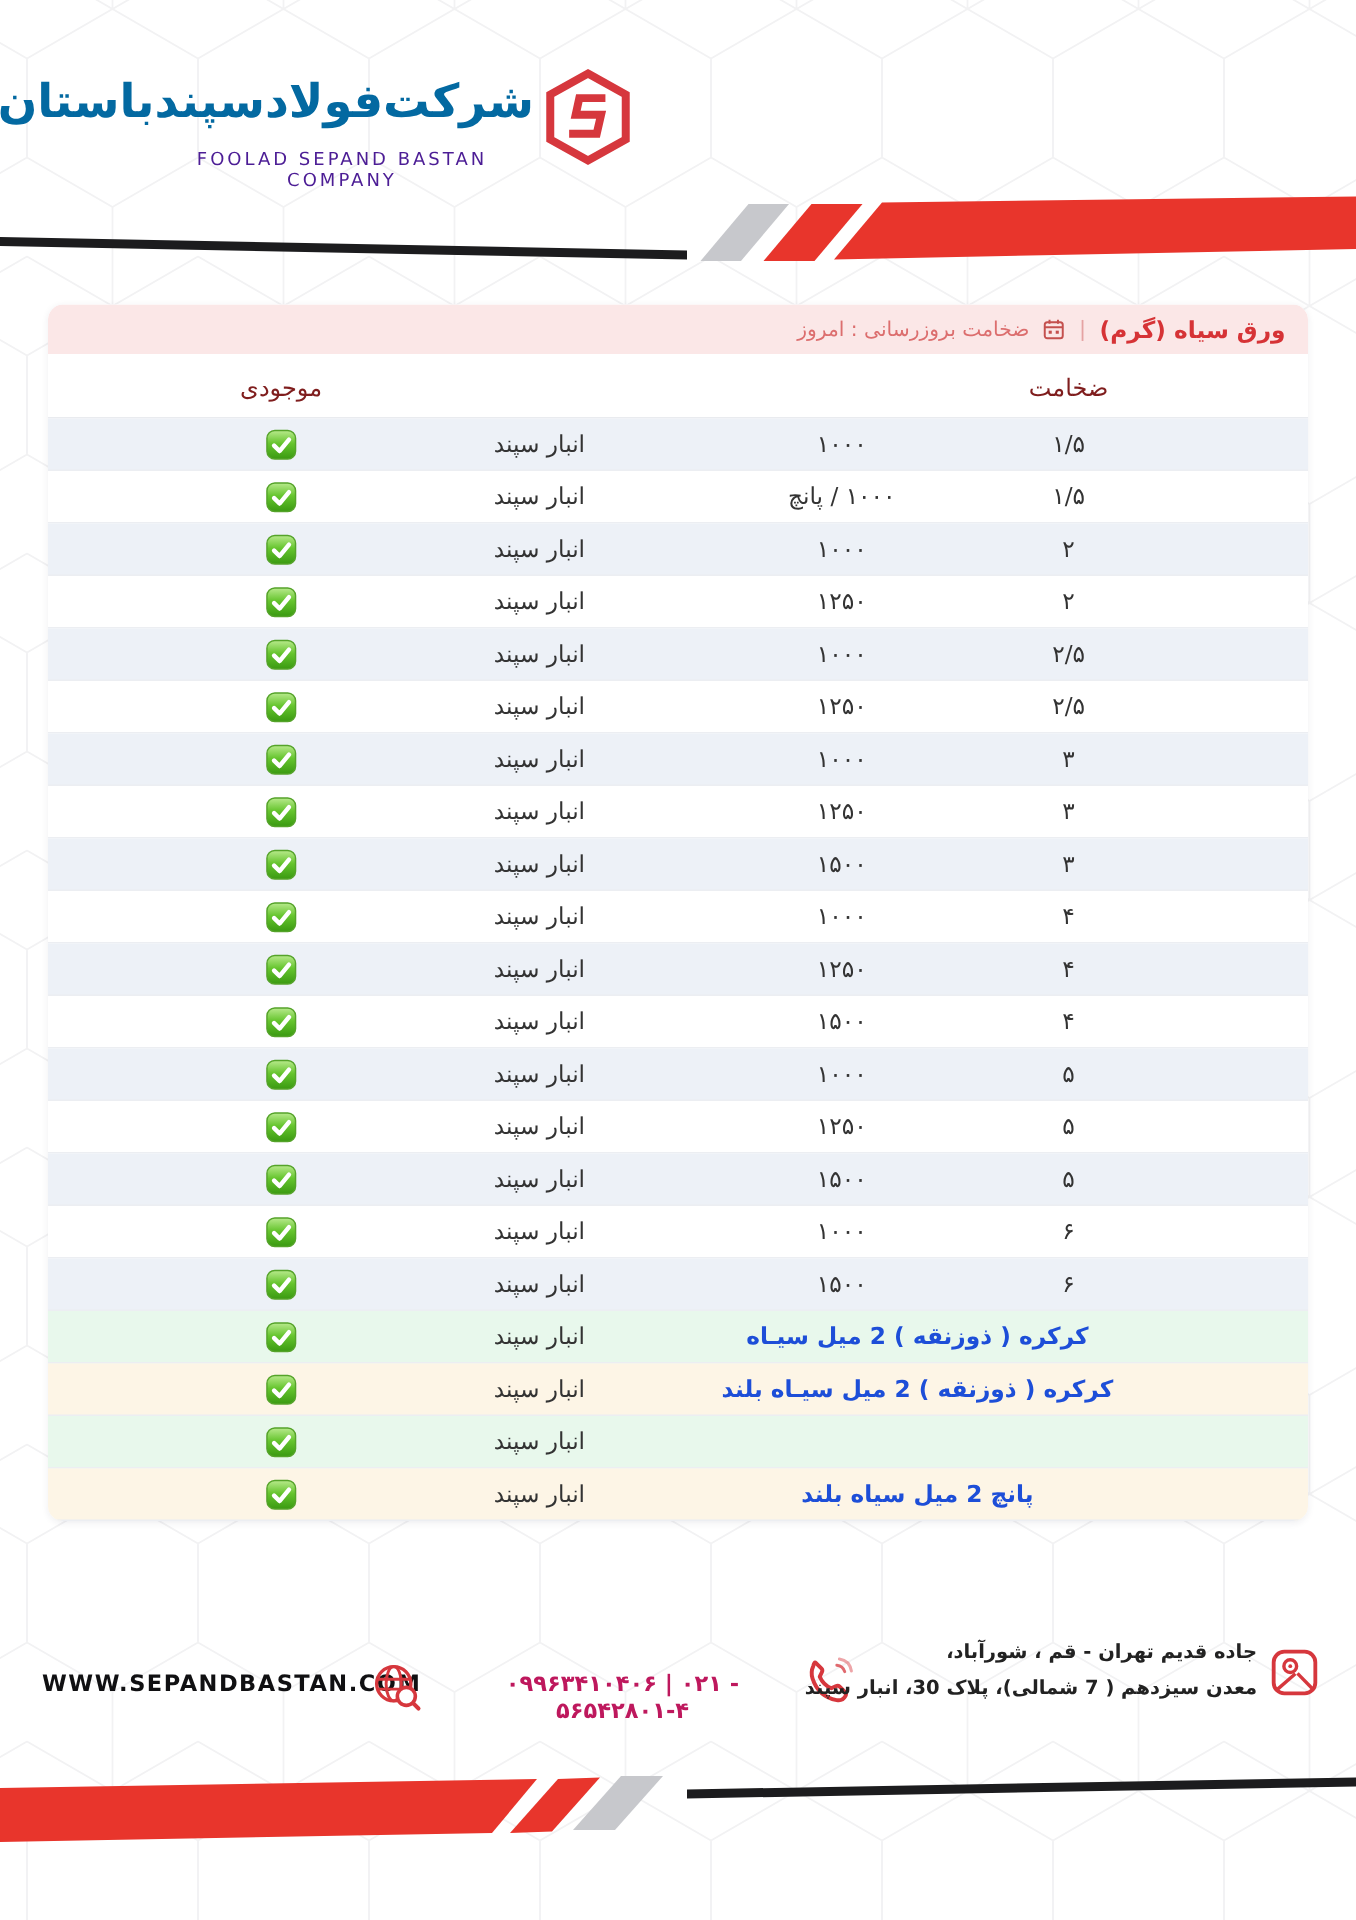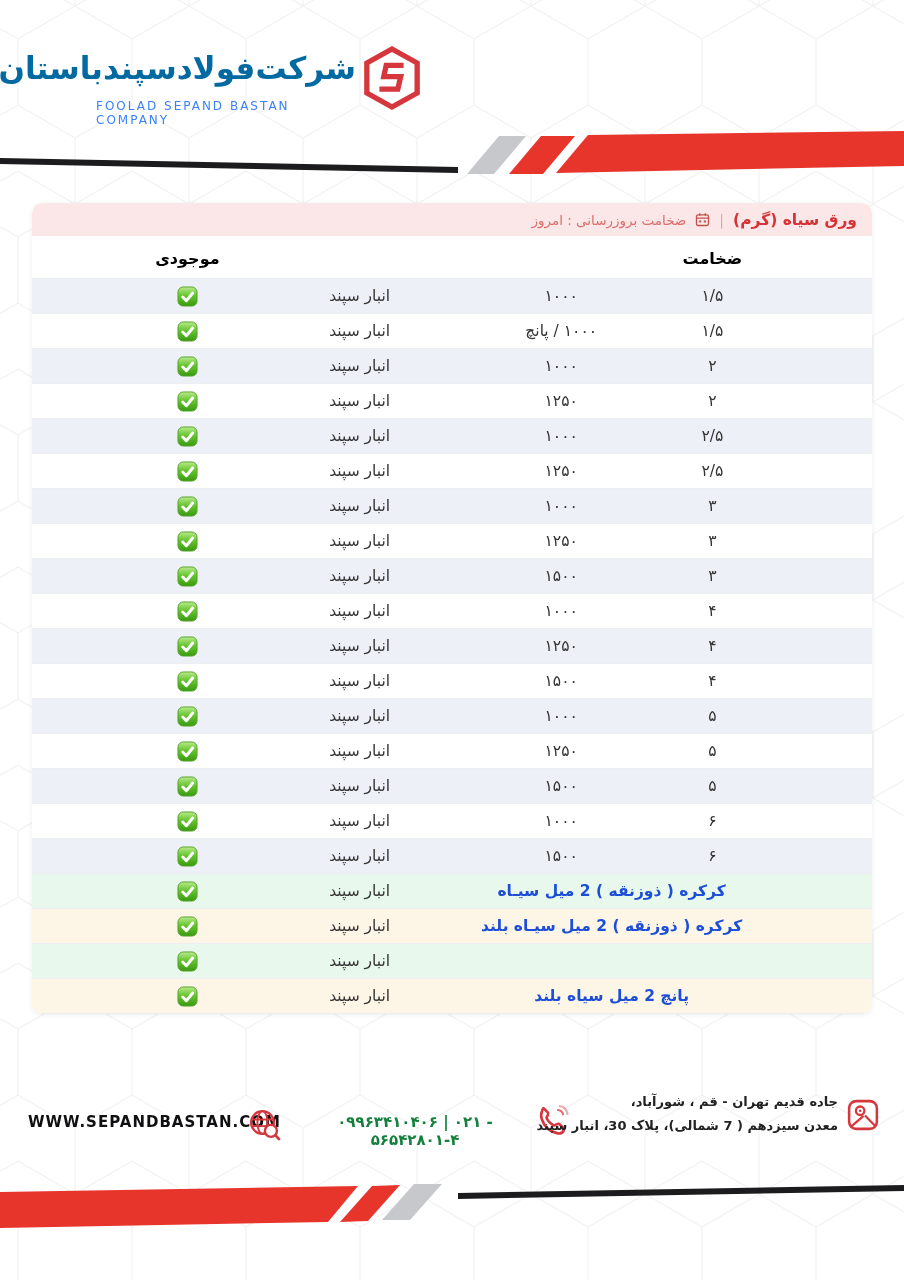--- a/index.html
+++ b/index.html
@@ -20,60 +20,60 @@
   
   #bg-layer{left:0; top:0; z-index:0;}
   #decor-layer{left:0; top:0; z-index:1;}
 
   
   .brand-fa{
     left:100px; top:50px; width:256px; text-align:center; direction:rtl;
     font-size:31px; font-weight:bold; color:#0369a1; letter-spacing:0; z-index:2;
   }
   .brand-en{
-    left:96px; top:99px; width:264px; text-align:left;
-    font-size:12px; letter-spacing:2px; color:#3b82f6; z-index:2;
+    left:96px; top:99px; width:264px; text-align:center;
+    font-size:12px; letter-spacing:2px; color:#4c1d95; z-index:2;
   }
   .logo-icon{left:362px; top:44px; z-index:2;}
 
   
   .table-card{
     left:32px; top:203px; width:840px; z-index:2; background:#fff;
     border-radius:10px; overflow:hidden; box-shadow:0 1px 5px rgba(40,40,60,.08);
   }
   .titlebar{
     height:33px; background:var(--title-bar-bg); display:flex; direction:rtl;
     align-items:center; gap:9px; padding:0 15px; margin-bottom:3px;
     border-radius:10px 10px 0 0;
   }
   .titlebar .t-title{font-size:15.5px; font-weight:bold; color:var(--title-red);}
   .titlebar .t-sep{font-size:14px; color:#e5a3a3;}
   .titlebar .t-update{font-size:13.5px; color:var(--update-red);}
   .thead{position:relative; height:40px; background:#fff; border-bottom:1px solid var(--border); direction:rtl;}
-  .thead .cell{font-weight:bold; font-size:16px; color:#000000;}
+  .thead .cell{font-weight:normal; font-size:16px; color:#7f1d1d;}
   .trow{position:relative; height:35px; background:#fff; border-bottom:1px solid #eceef2; direction:rtl;}
   .trow.shade{background:var(--row-shade);}
   .trow.v-green{background:var(--row-green);}
   .trow.v-cream{background:var(--row-cream);}
   .cell{
     position:absolute; top:0; height:100%; display:flex; align-items:center;
     justify-content:center; font-size:15.5px; color:#333; direction:rtl; white-space:nowrap;
   }
   .c-thickness{left:73%; width:16%;}
   .c-width{left:54%; width:18%;}
   .c-delivery{left:30%; width:18%;}
   .c-stock{left:11%; width:15%;}
   .c-product{left:47%; width:44%; font-weight:700; color:#1d4ed8;}
   .check{width:21px; height:21px;}
 
   
   .site-text{left:28px; top:1113px; font-size:15px; font-weight:bold; letter-spacing:1px; color:#101012; z-index:2;}
   .globe-icon{left:246px; top:1106px; z-index:2;}
   .phone-text{left:302px; top:1113px; width:226px; text-align:center; direction:ltr;
-    font-size:15px; font-weight:bold; color:#15803d; z-index:2;}
+    font-size:15px; font-weight:bold; color:#be185d; z-index:2;}
   .phone-icon{left:534px; top:1103px; z-index:2;}
   .address{right:66px; top:1090px; width:320px; text-align:right; direction:rtl;
     font-size:13px; font-weight:600; color:#222; line-height:24px; z-index:2;}
   .map-icon{left:846px; top:1098px; z-index:2;}
 </style>
 </head>
 <body>
 
 <svg width="0" height="0" style="position:absolute" aria-hidden="true">
   <defs>

